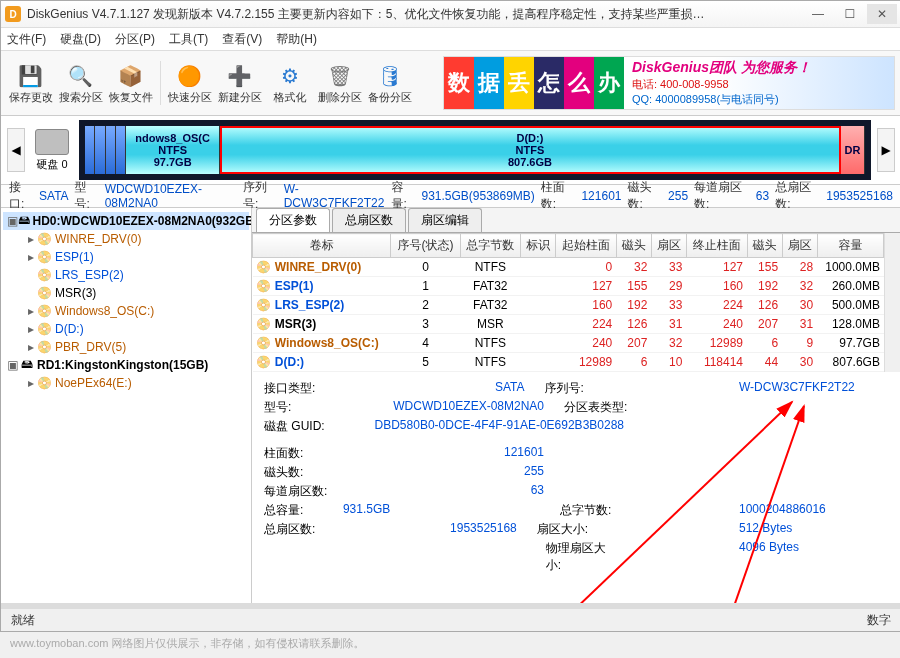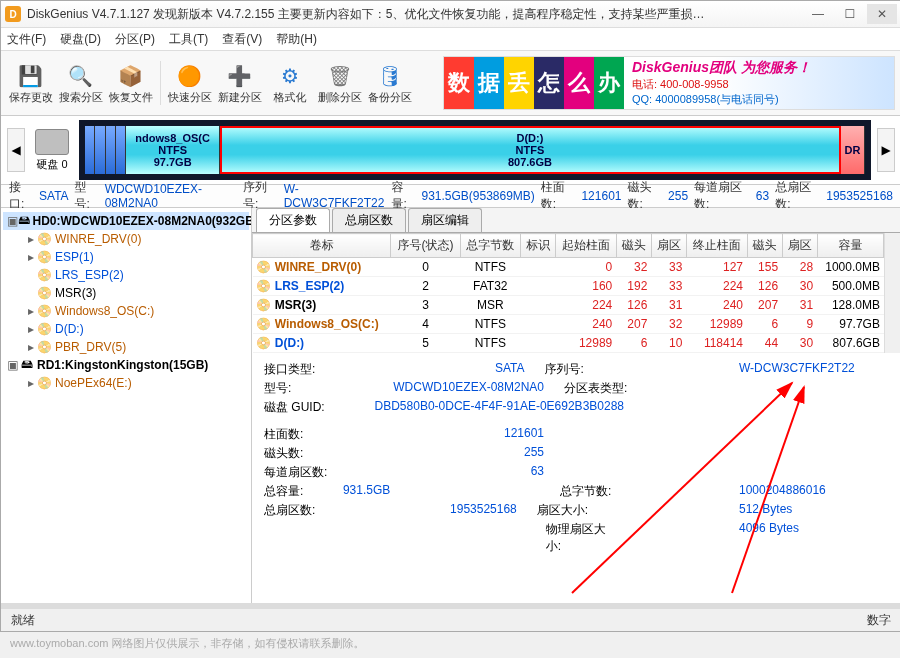--- a/index.html
+++ b/index.html
@@ -267,20 +267,33 @@
                 <td></td>
                 <td class="r c-red">0</td>
                 <td class="r c-red">32</td>
                 <td class="r c-red">33</td>
                 <td class="r c-red">127</td>
                 <td class="r c-red">155</td>
                 <td class="r c-red">28</td>
                 <td class="r">1000.0MB</td>
               </tr>
               <tr>
+                <td><span style="color:#888">📀</span> <span style="color:#0050d8;font-weight:bold">ESP(1)</span></td>
+                <td style="text-align:center">1</td>
+                <td style="text-align:center">FAT32</td>
+                <td></td>
+                <td class="r c-red">127</td>
+                <td class="r c-red">155</td>
+                <td class="r c-red">29</td>
+                <td class="r c-red">160</td>
+                <td class="r c-red">192</td>
+                <td class="r c-red">32</td>
+                <td class="r">260.0MB</td>
+              </tr>
+              <tr>
                 <td><span style="color:#888">📀</span> <span style="color:#0050d8;font-weight:bold">LRS_ESP(2)</span></td>
                 <td style="text-align:center">2</td>
                 <td style="text-align:center">FAT32</td>
                 <td></td>
                 <td class="r c-red">160</td>
                 <td class="r c-red">192</td>
                 <td class="r c-red">33</td>
                 <td class="r c-red">224</td>
                 <td class="r c-red">126</td>
                 <td class="r c-red">30</td>

